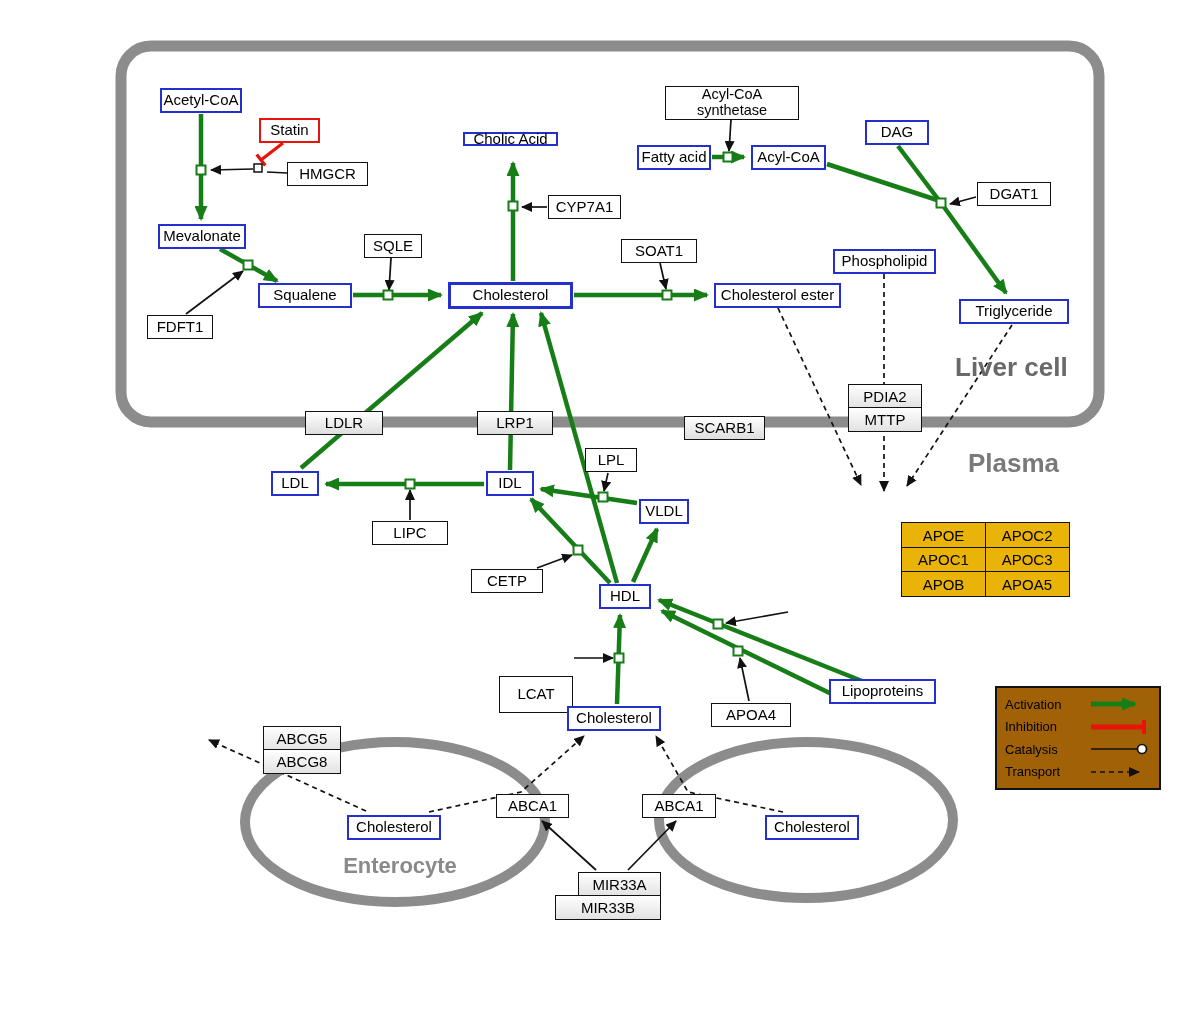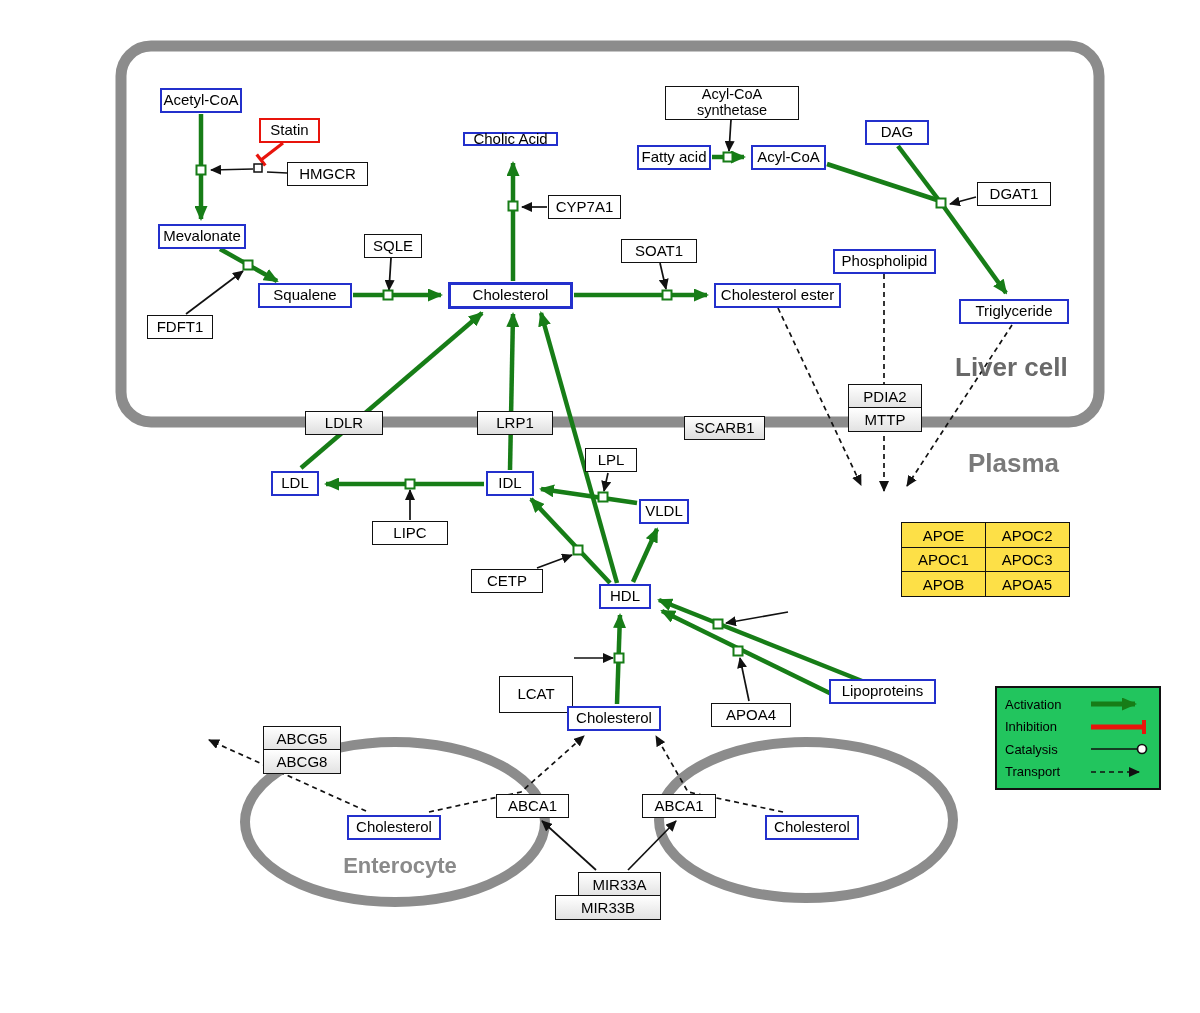--- a/index.html
+++ b/index.html
@@ -13,24 +13,24 @@
   .blue.thick{border-width:3.5px;}
   .red{border:2.5px solid #e8140c;}
   .enzyme{border:1.6px solid #111;}
   .mem{border:1.6px solid #111;background:linear-gradient(180deg,#ffffff,#dedede);}
   .stack{position:absolute;}
   .stack .cell{box-sizing:border-box;border:1.6px solid #111;margin-bottom:-1.6px;
         background:linear-gradient(180deg,#ffffff,#e2e2e2);display:flex;align-items:center;justify-content:center;
         font-size:15px;}
   .apo{position:absolute;display:flex;flex-wrap:wrap;width:172px;}
   .apo .acell{box-sizing:border-box;width:85px;height:26px;border:1.4px solid #111;margin:0 -1.4px -1.4px 0;
-        background:#fde047;display:flex;align-items:center;justify-content:center;font-size:15px;}
+        background:#eab308;display:flex;align-items:center;justify-content:center;font-size:15px;}
   .region{position:absolute;font-weight:bold;color:#7a7a7a;}
   .legend{position:absolute;left:995px;top:686px;width:166px;height:104px;border:2px solid #111;
-        background:#22c55e;box-sizing:border-box;padding:6px 8px;display:flex;flex-direction:column;justify-content:space-between;}
+        background:#a16207;box-sizing:border-box;padding:6px 8px;display:flex;flex-direction:column;justify-content:space-between;}
   .lrow{display:flex;align-items:center;justify-content:space-between;height:20px;}
   .lrow .llab{font-size:13px;color:#000;}
 </style>
 </head>
 <body>
 
 <div class="canvas">
 
   <svg id="edges" viewBox="0 0 1200 1013">
     <defs>

